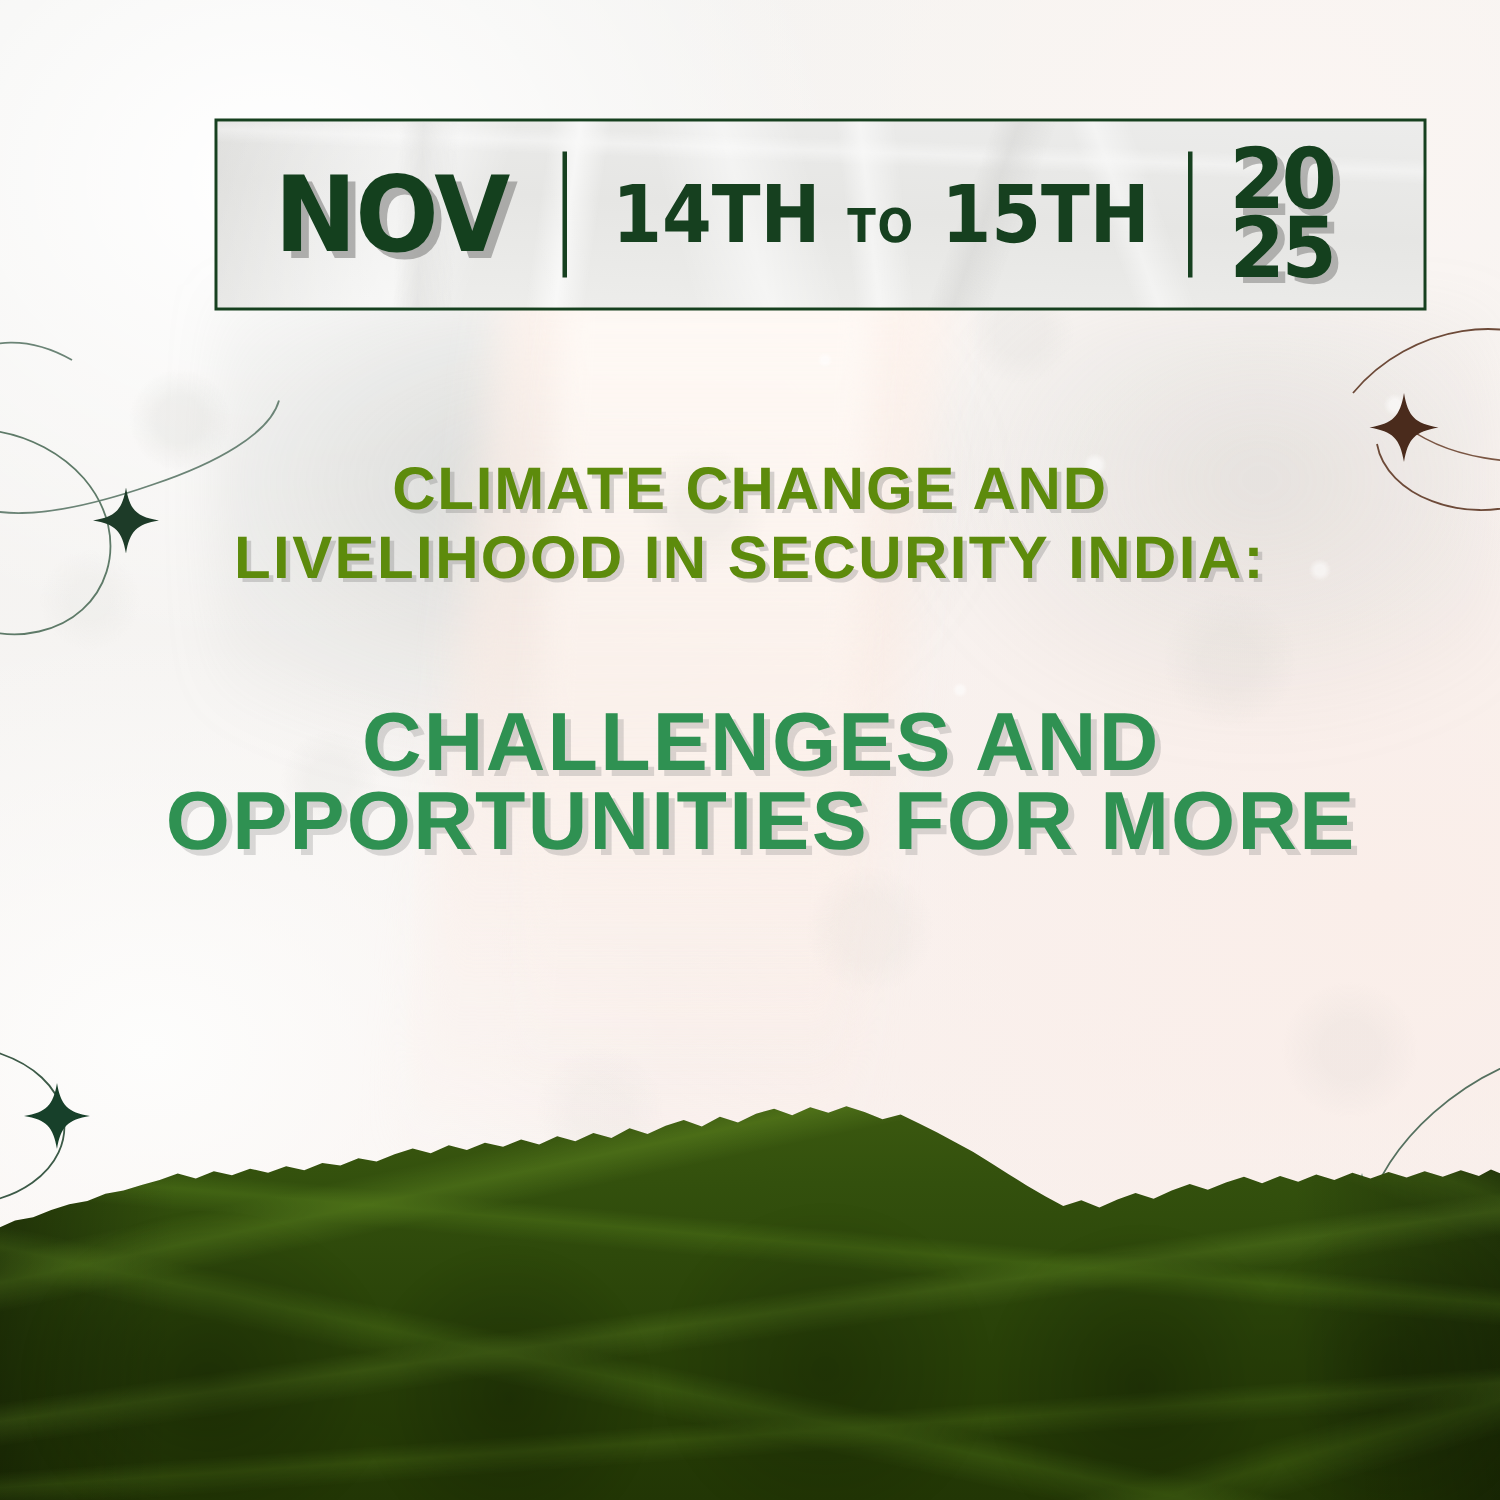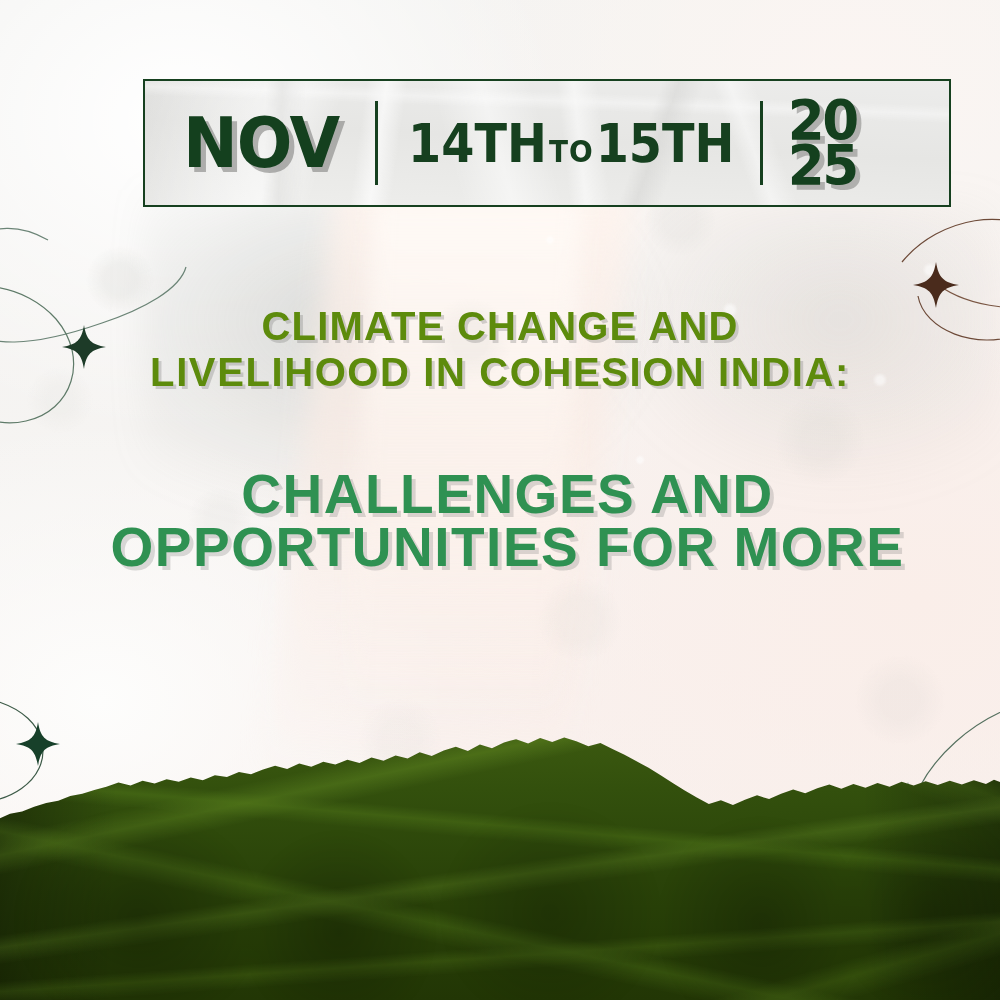--- a/index.html
+++ b/index.html
@@ -156,21 +156,21 @@
     position: relative;
     font-family: "Liberation Sans Narrow", "DejaVu Sans Condensed", "Liberation Sans", sans-serif;
     font-weight: bold;
     font-size: 53px;
     color: #16401f;
     letter-spacing: 0px;
     line-height: 1;
     white-space: nowrap;
     display: flex;
     align-items: baseline;
-    gap: 2px;
+    gap: 18px;
   }
   .date-range .to {
     font-size: 31px;
     letter-spacing: 1px;
   }
 
   .date-year {
     position: relative;
     font-family: "Liberation Sans Narrow", "DejaVu Sans Condensed", "Liberation Sans", sans-serif;
     font-weight: bold;
@@ -384,21 +384,21 @@
     <div class="date-rule r2"></div>
 
     <div class="date-year">
       <span>20</span>
       <span>25</span>
     </div>
   </div>
 
   <div class="subtitle">
     <div class="l1">CLIMATE CHANGE AND</div>
-    <div class="l2">LIVELIHOOD IN COHESION INDIA:</div>
+    <div class="l2">LIVELIHOOD IN SECURITY INDIA:</div>
   </div>
 
   <div class="maintitle">
     <div>CHALLENGES AND</div>
     <div>OPPORTUNITIES FOR MORE</div>
   </div>
 
   <div class="grass">
     <div class="grass-fill">
       <div class="grass-blades"></div>

